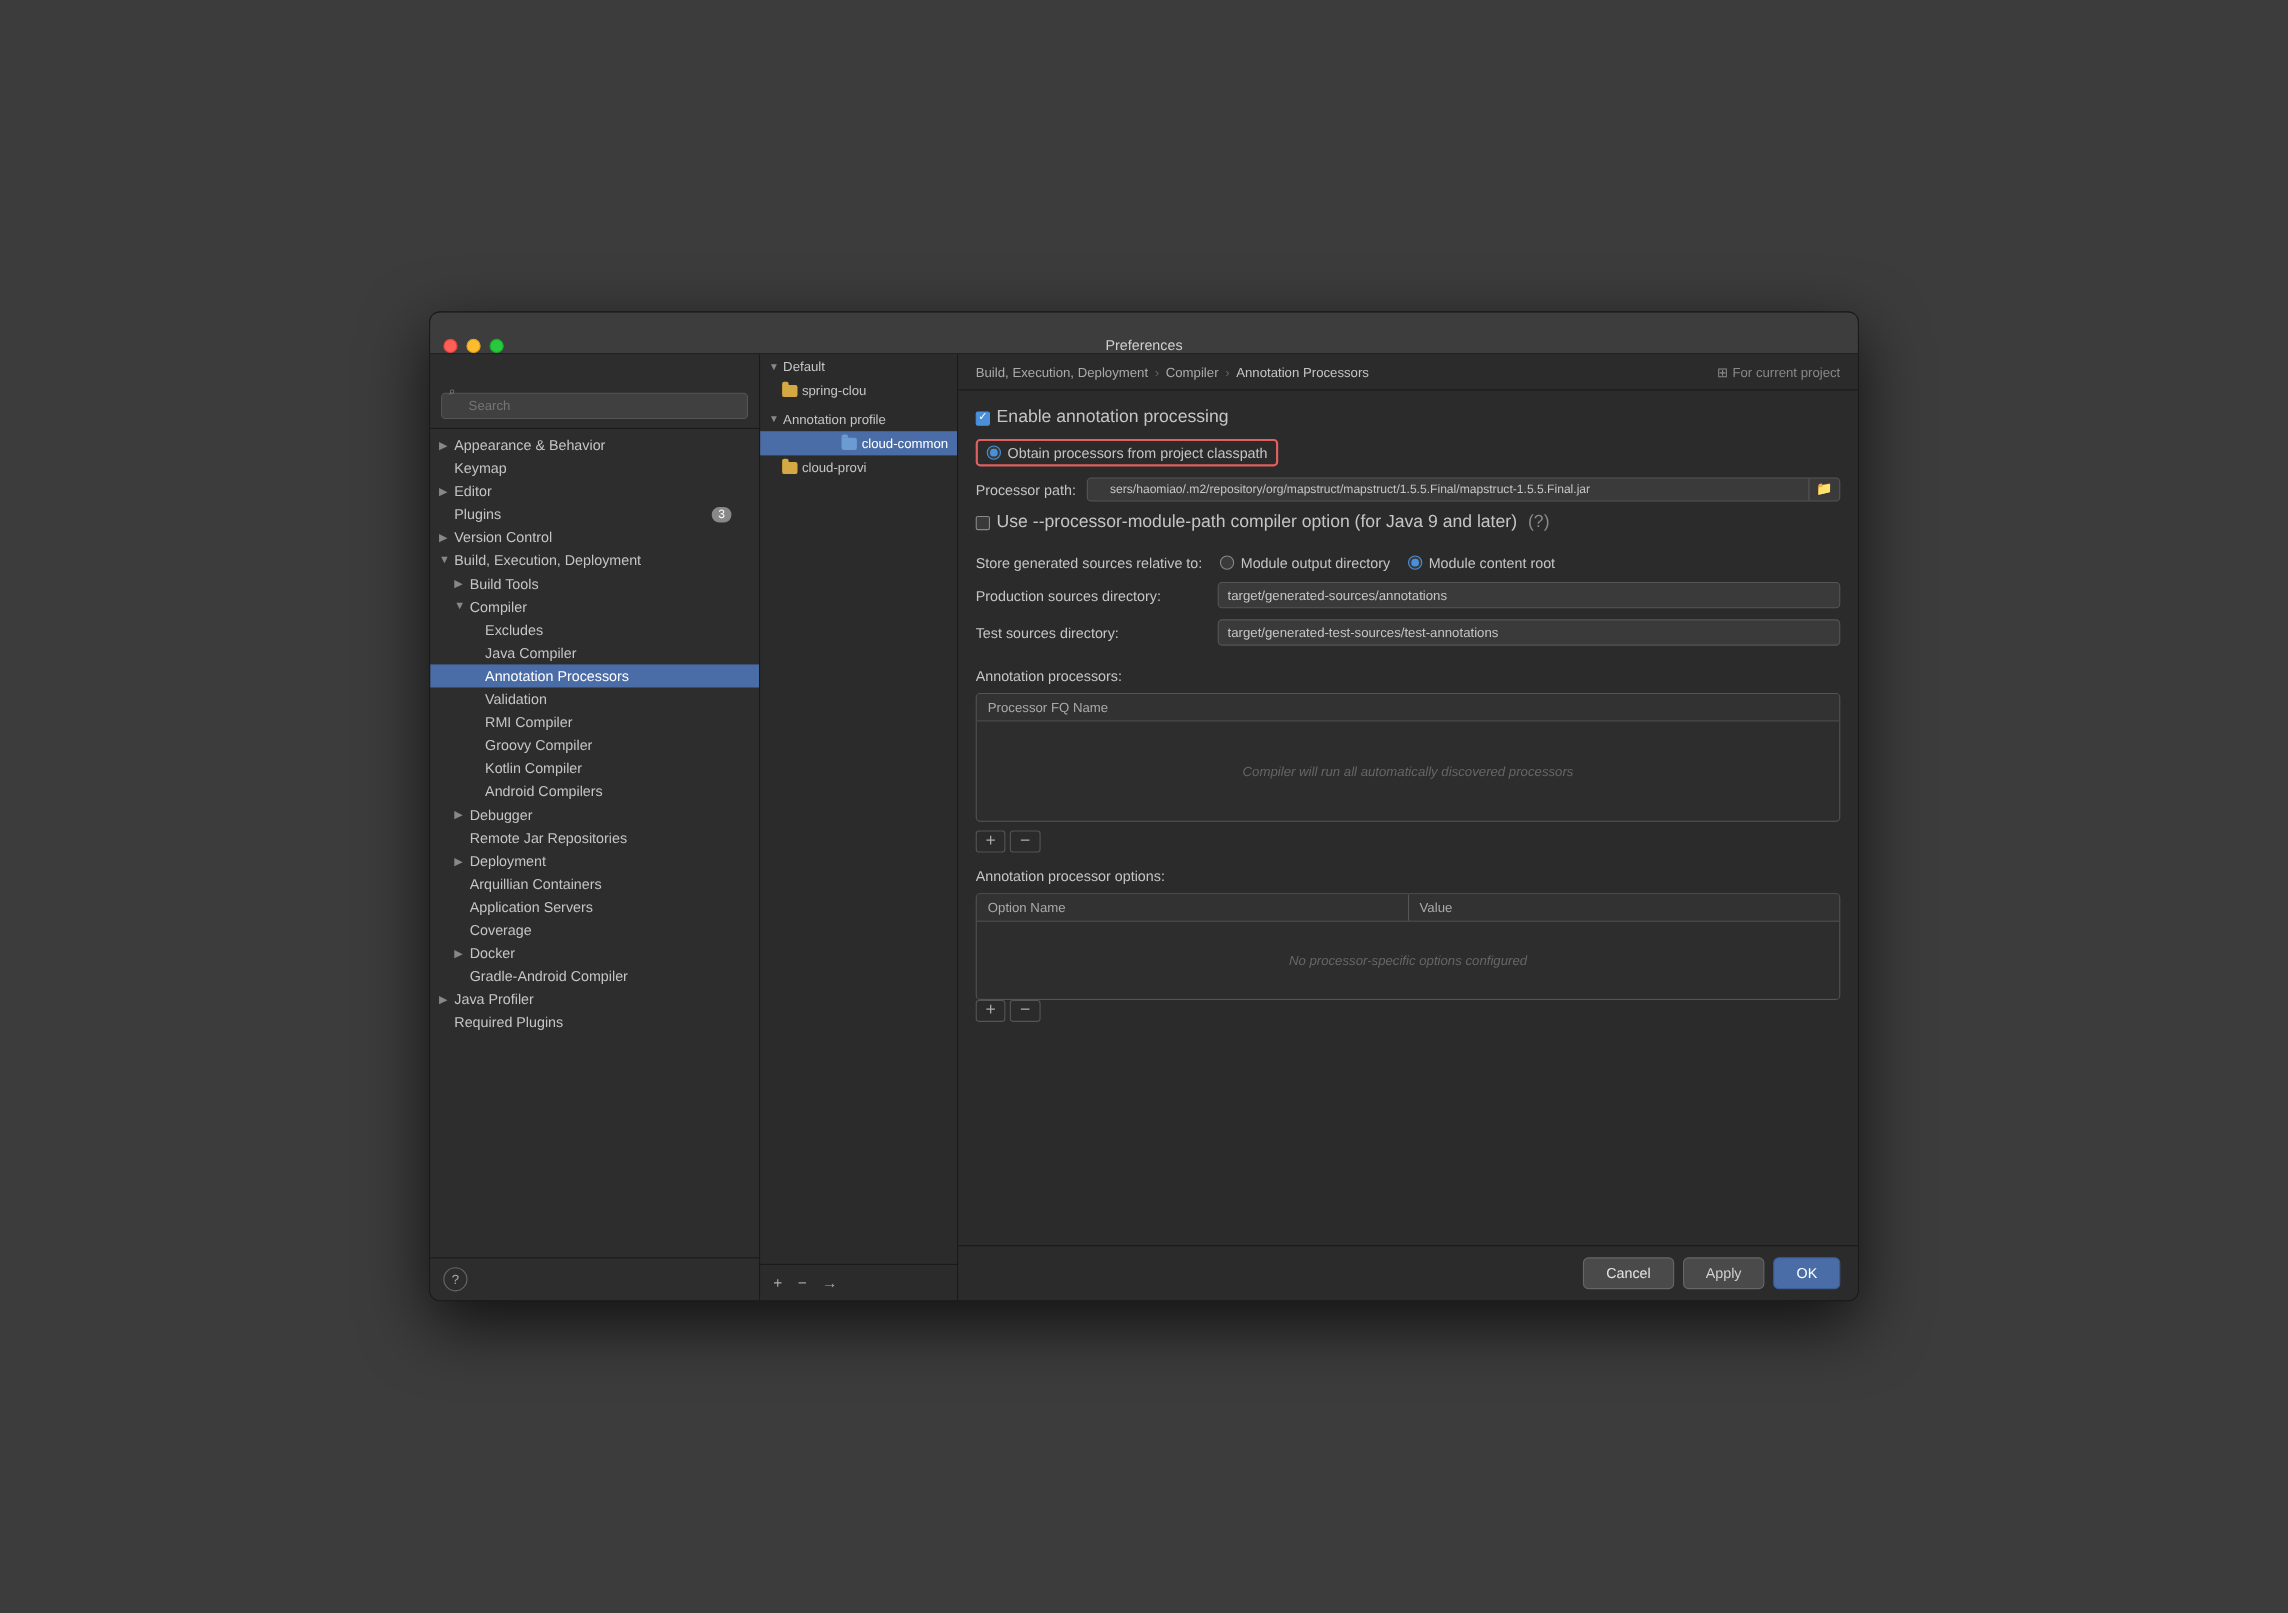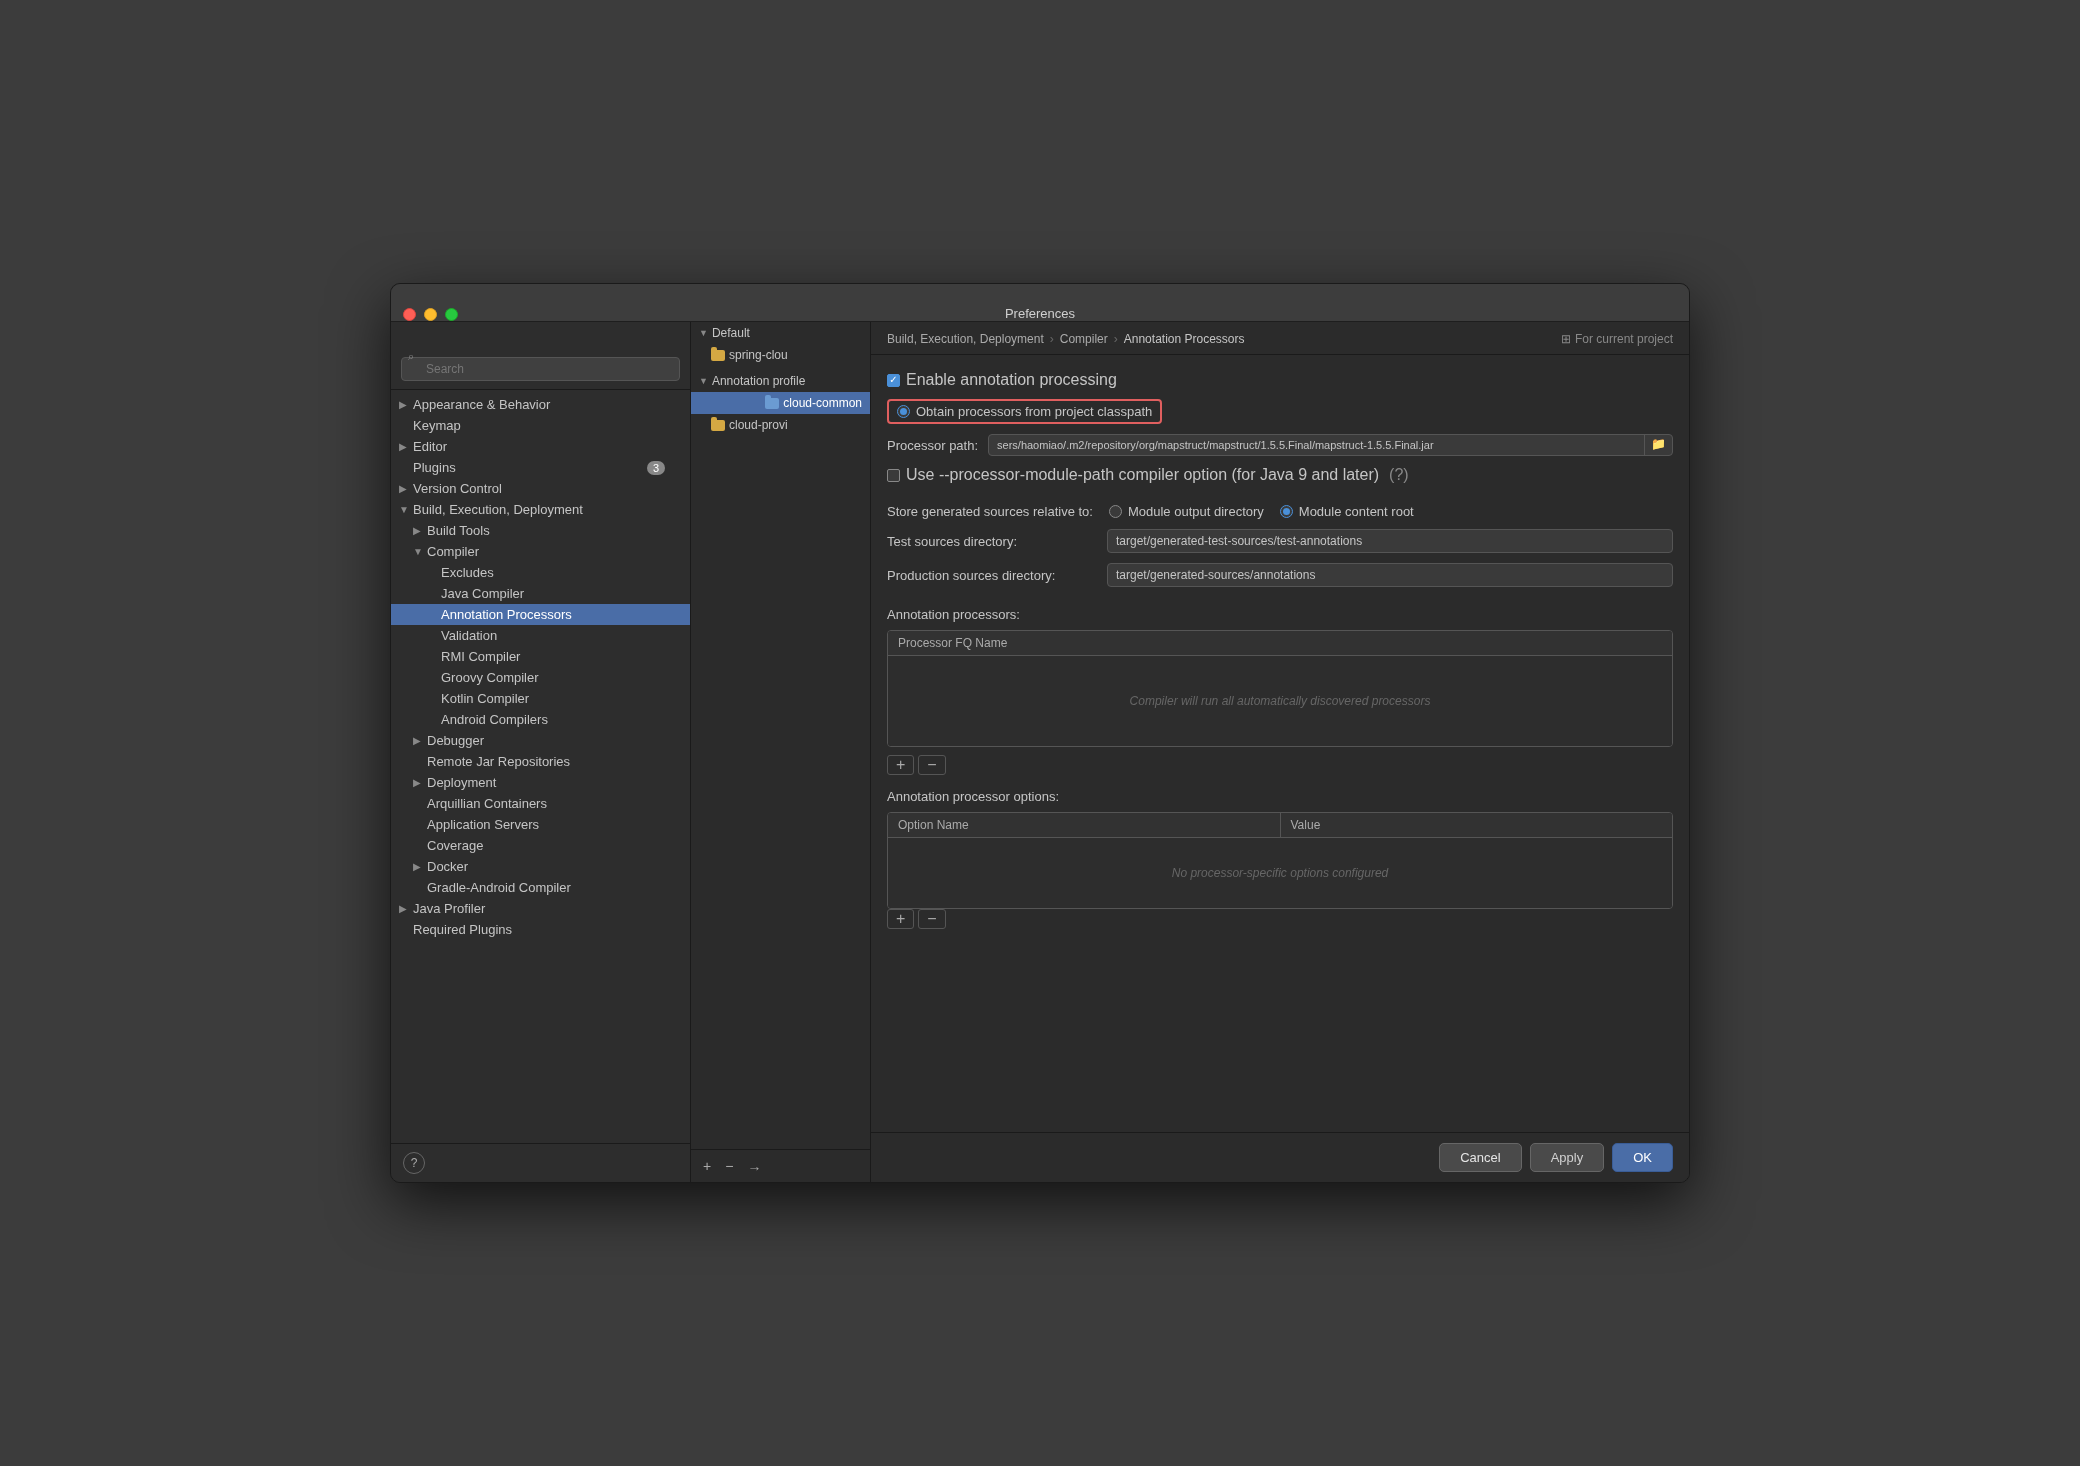--- a/index.html
+++ b/index.html
@@ -310,20 +310,21 @@
       color: #c5c5c5;
       font-size: 12px;
       outline: none;
     }
     .text-field-with-btn {
       display: flex;
       flex: 1;
       background: #3a3a3a;
       border: 1px solid #555;
       border-radius: 4px;
+      padding-left: 12px;
     }
     .text-field-with-btn input {
       flex: 1;
       background: transparent;
       border: none;
       padding: 4px 8px;
       color: #c5c5c5;
       font-size: 12px;
       outline: none;
     }
@@ -756,27 +757,27 @@
             <div class="radio"></div>
             <span>Module output directory</span>
           </label>
           <label class="radio-option">
             <div class="radio selected"></div>
             <span>Module content root</span>
           </label>
         </div>
 
         <div class="field-row">
+          <span class="field-label" style="min-width:210px;">Production sources directory:</span>
+          <input class="text-field" type="text" value="target/generated-sources/annotations" style="">
+        </div>
+
+        <div class="field-row">
           <span class="field-label" style="min-width:210px;">Test sources directory:</span>
           <input class="text-field" type="text" value="target/generated-test-sources/test-annotations" style="">
-        </div>
-
-        <div class="field-row">
-          <span class="field-label" style="min-width:210px;">Production sources directory:</span>
-          <input class="text-field" type="text" value="target/generated-sources/annotations" style="">
         </div>
 
         <div style="height:10px;"></div>
 
         <div class="section-title">Annotation processors:</div>
         <div class="annotation-table">
           <div class="annotation-table-header">Processor FQ Name</div>
           <div class="annotation-table-body">
             <span class="annotation-table-hint">Compiler will run all automatically discovered processors</span>
           </div>

